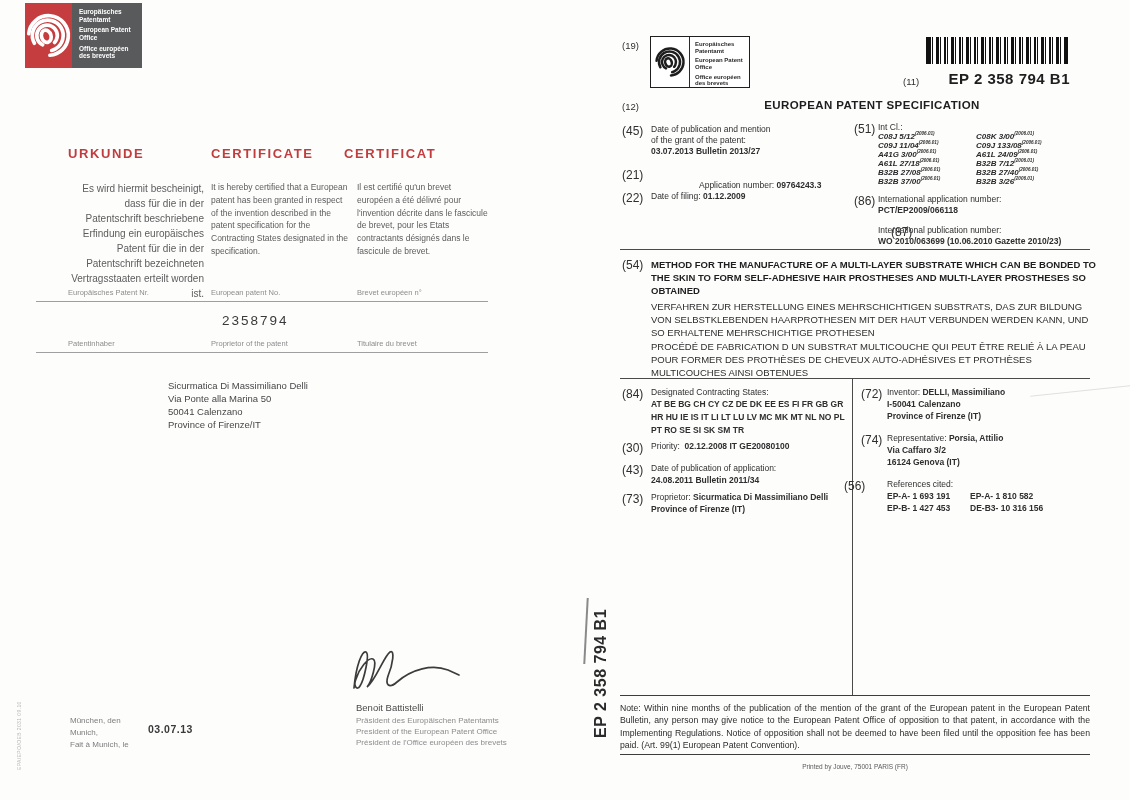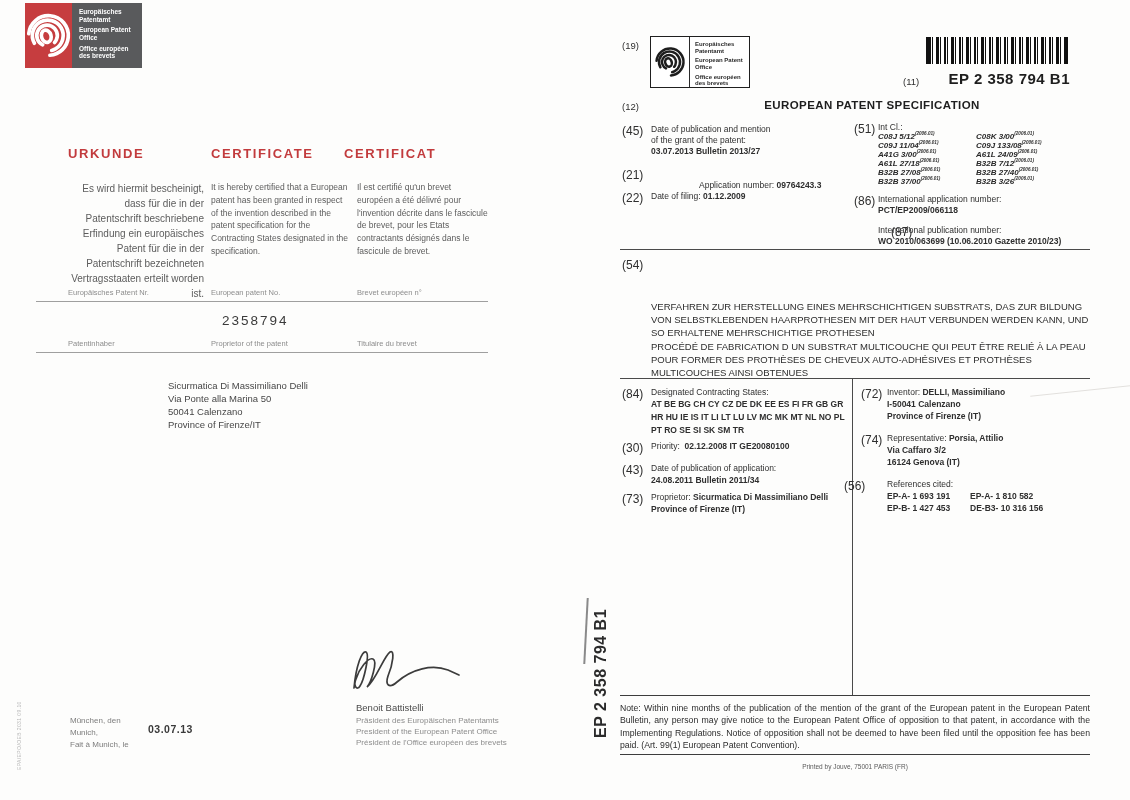--- a/index.html
+++ b/index.html
@@ -152,20 +152,21 @@
   <div class="t spec-txt" style="left:300px;top:194px;">International application number:</div>
   <div class="t spec-txt b" style="left:300px;top:205px;">PCT/EP2009/066118</div>
 
   <div class="t code" style="left:276px;top:225px;padding-left:37px;">(87)</div>
   <div class="t spec-txt" style="left:300px;top:225px;">International publication number:</div>
   <div class="t spec-txt b" style="left:300px;top:236px;">WO 2010/063699 (10.06.2010 Gazette 2010/23)</div>
 
   <div class="hr" style="left:42px;top:249px;width:470px;background:#4a4a4a;"></div>
 
   <div class="t code" style="left:44px;top:258px;">(54)</div>
+  <div class="t w b" style="left:73px;top:258px;width:462px;font-size:9.5px;line-height:13px;color:#1e1e1e;">METHOD FOR THE MANUFACTURE OF A MULTI-LAYER SUBSTRATE WHICH CAN BE BONDED TO THE SKIN TO FORM SELF-ADHESIVE HAIR PROSTHESES AND MULTI-LAYER PROSTHESES SO OBTAINED</div>
   <div class="t w" style="left:73px;top:300px;width:452px;font-size:9.5px;line-height:13px;color:#2c2c2c;">VERFAHREN ZUR HERSTELLUNG EINES MEHRSCHICHTIGEN SUBSTRATS, DAS ZUR BILDUNG VON SELBSTKLEBENDEN HAARPROTHESEN MIT DER HAUT VERBUNDEN WERDEN KANN, UND SO ERHALTENE MEHRSCHICHTIGE PROTHESEN</div>
   <div class="t w" style="left:73px;top:340px;width:452px;font-size:9.5px;line-height:13px;color:#2c2c2c;">PROCÉDÉ DE FABRICATION D UN SUBSTRAT MULTICOUCHE QUI PEUT ÊTRE RELIÉ À LA PEAU POUR FORMER DES PROTHÈSES DE CHEVEUX AUTO-ADHÉSIVES ET PROTHÈSES MULTICOUCHES AINSI OBTENUES</div>
 
   <div class="hr" style="left:42px;top:378px;width:470px;background:#4a4a4a;"></div>
   <div style="position:absolute;left:274px;top:378px;width:1px;height:317px;background:#4a4a4a;"></div>
 
   <div class="t code" style="left:44px;top:387px;">(84)</div>
   <div class="t spec-txt" style="left:73px;top:387px;">Designated Contracting States:</div>
   <div class="t spec-txt b" style="left:73px;top:399px;">AT BE BG CH CY CZ DE DK EE ES FI FR GB GR</div>
   <div class="t spec-txt b" style="left:73px;top:412px;">HR HU IE IS IT LI LT LU LV MC MK MT NL NO PL</div>

